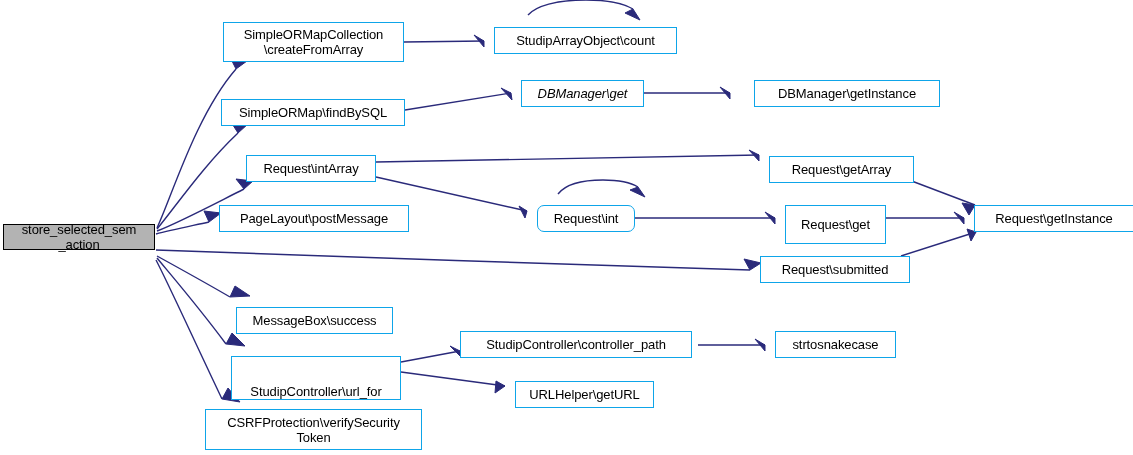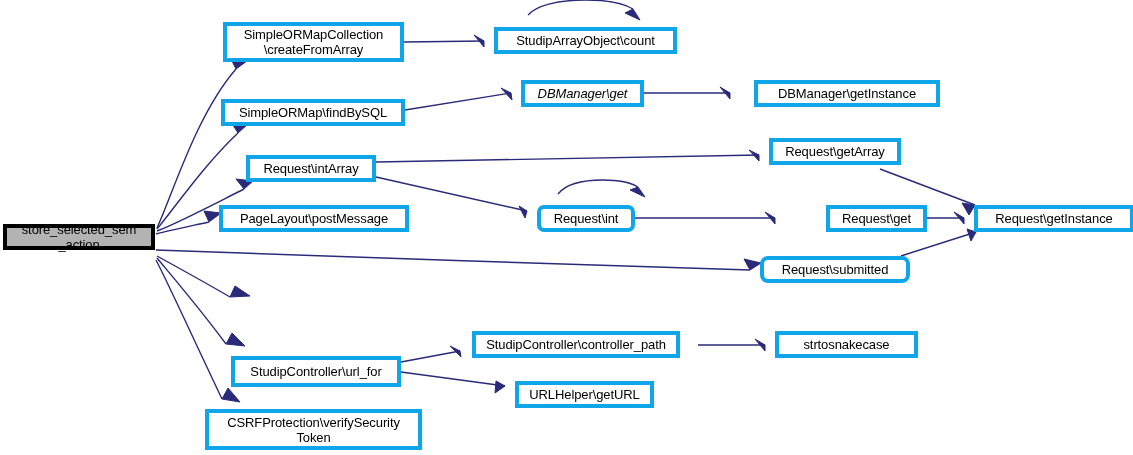--- a/index.html
+++ b/index.html
@@ -19,21 +19,21 @@
     position: absolute;
     left: 0;
     top: 0;
     width: 1133px;
     height: 455px;
     pointer-events: none;
   }
   .node {
     position: absolute;
     box-sizing: border-box;
-    border: 4px solid #0ea5e9;
+    border: 1px solid #0ea5e9;
     background: #ffffff;
     color: #000000;
     font-size: 13px;
     line-height: 15px;
     display: flex;
     align-items: center;
     justify-content: center;
     text-align: center;
     white-space: pre-line;
     letter-spacing: -0.1px;
@@ -96,25 +96,26 @@
     </svg>
 <div class="node root" style="left: 3px; top: 224px; width: 152px; height: 26px;"><span>store_selected_sem
 _action</span></div>
     <div class="node" style="left: 223px; top: 22px; width: 181px; height: 40px;"><span>SimpleORMapCollection
 \createFromArray</span></div>
     <div class="node" style="left: 494px; top: 27px; width: 183px; height: 27px;"><span>StudipArrayObject\count</span></div>
     <div class="node" style="left: 221px; top: 99px; width: 184px; height: 27px;"><span>SimpleORMap\findBySQL</span></div>
     <div class="node" style="left: 521px; top: 80px; width: 123px; height: 27px; font-style: italic;"><span>DBManager\get</span></div>
     <div class="node" style="left: 740px; top: 80px; width: 186px; height: 27px; margin-left: 14px;"><span>DBManager\getInstance</span></div>
     <div class="node" style="left: 246px; top: 155px; width: 130px; height: 27px;"><span>Request\intArray</span></div>
-    <div class="node" style="left: 769px; top: 138px; width: 132px; height: 27px;"><span>Request\getArray</span></div>
+    <div class="node" style="left: 769px; top: 156px; width: 145px; height: 27px;"><span>Request\getArray</span></div>
     <div class="node" style="left: 219px; top: 205px; width: 190px; height: 27px;"><span>PageLayout\postMessage</span></div>
     <div class="node" style="left: 537px; top: 205px; width: 98px; height: 27px; border-radius: 7px;"><span>Request\int</span></div>
-    <div class="node" style="left: 826px; top: 205px; width: 101px; height: 27px; justify-content: center;"><span>Request\get</span></div>
+    <div class="node" style="left: 785px; top: 205px; width: 101px; height: 39px; justify-content: center;"><span>Request\get</span></div>
     <div class="node" style="left: 974px; top: 205px; width: 160px; height: 27px;"><span>Request\getInstance</span></div>
-    <div class="node" style="left: 760px; top: 256px; width: 150px; height: 27px; border-radius: 8px;"><span>Request\submitted</span></div>
-    <div class="node" style="left: 231px; top: 356px; width: 170px; height: 31px;"><span>StudipController\url_for</span></div>
-    <div class="node" style="left: 472px; top: 331px; width: 208px; height: 27px;"><span>StudipController\controller_path</span></div>
-    <div class="node" style="left: 775px; top: 331px; width: 143px; height: 27px;"><span>strtosnakecase</span></div>
+    <div class="node" style="left: 760px; top: 256px; width: 150px; height: 27px;"><span>Request\submitted</span></div>
+    <div class="node" style="left: 236px; top: 307px; width: 157px; height: 27px;"><span>MessageBox\success</span></div>
+    <div class="node" style="left: 231px; top: 356px; width: 170px; height: 44px; align-items: flex-end;"><span>StudipController\url_for</span></div>
+    <div class="node" style="left: 460px; top: 331px; width: 232px; height: 27px;"><span>StudipController\controller_path</span></div>
+    <div class="node" style="left: 775px; top: 331px; width: 121px; height: 27px;"><span>strtosnakecase</span></div>
     <div class="node" style="left: 515px; top: 381px; width: 139px; height: 27px;"><span>URLHelper\getURL</span></div>
     <div class="node" style="left: 205px; top: 409px; width: 217px; height: 41px;"><span>CSRFProtection\verifySecurity
 Token</span></div>
   </div>
 
 </body></html>

